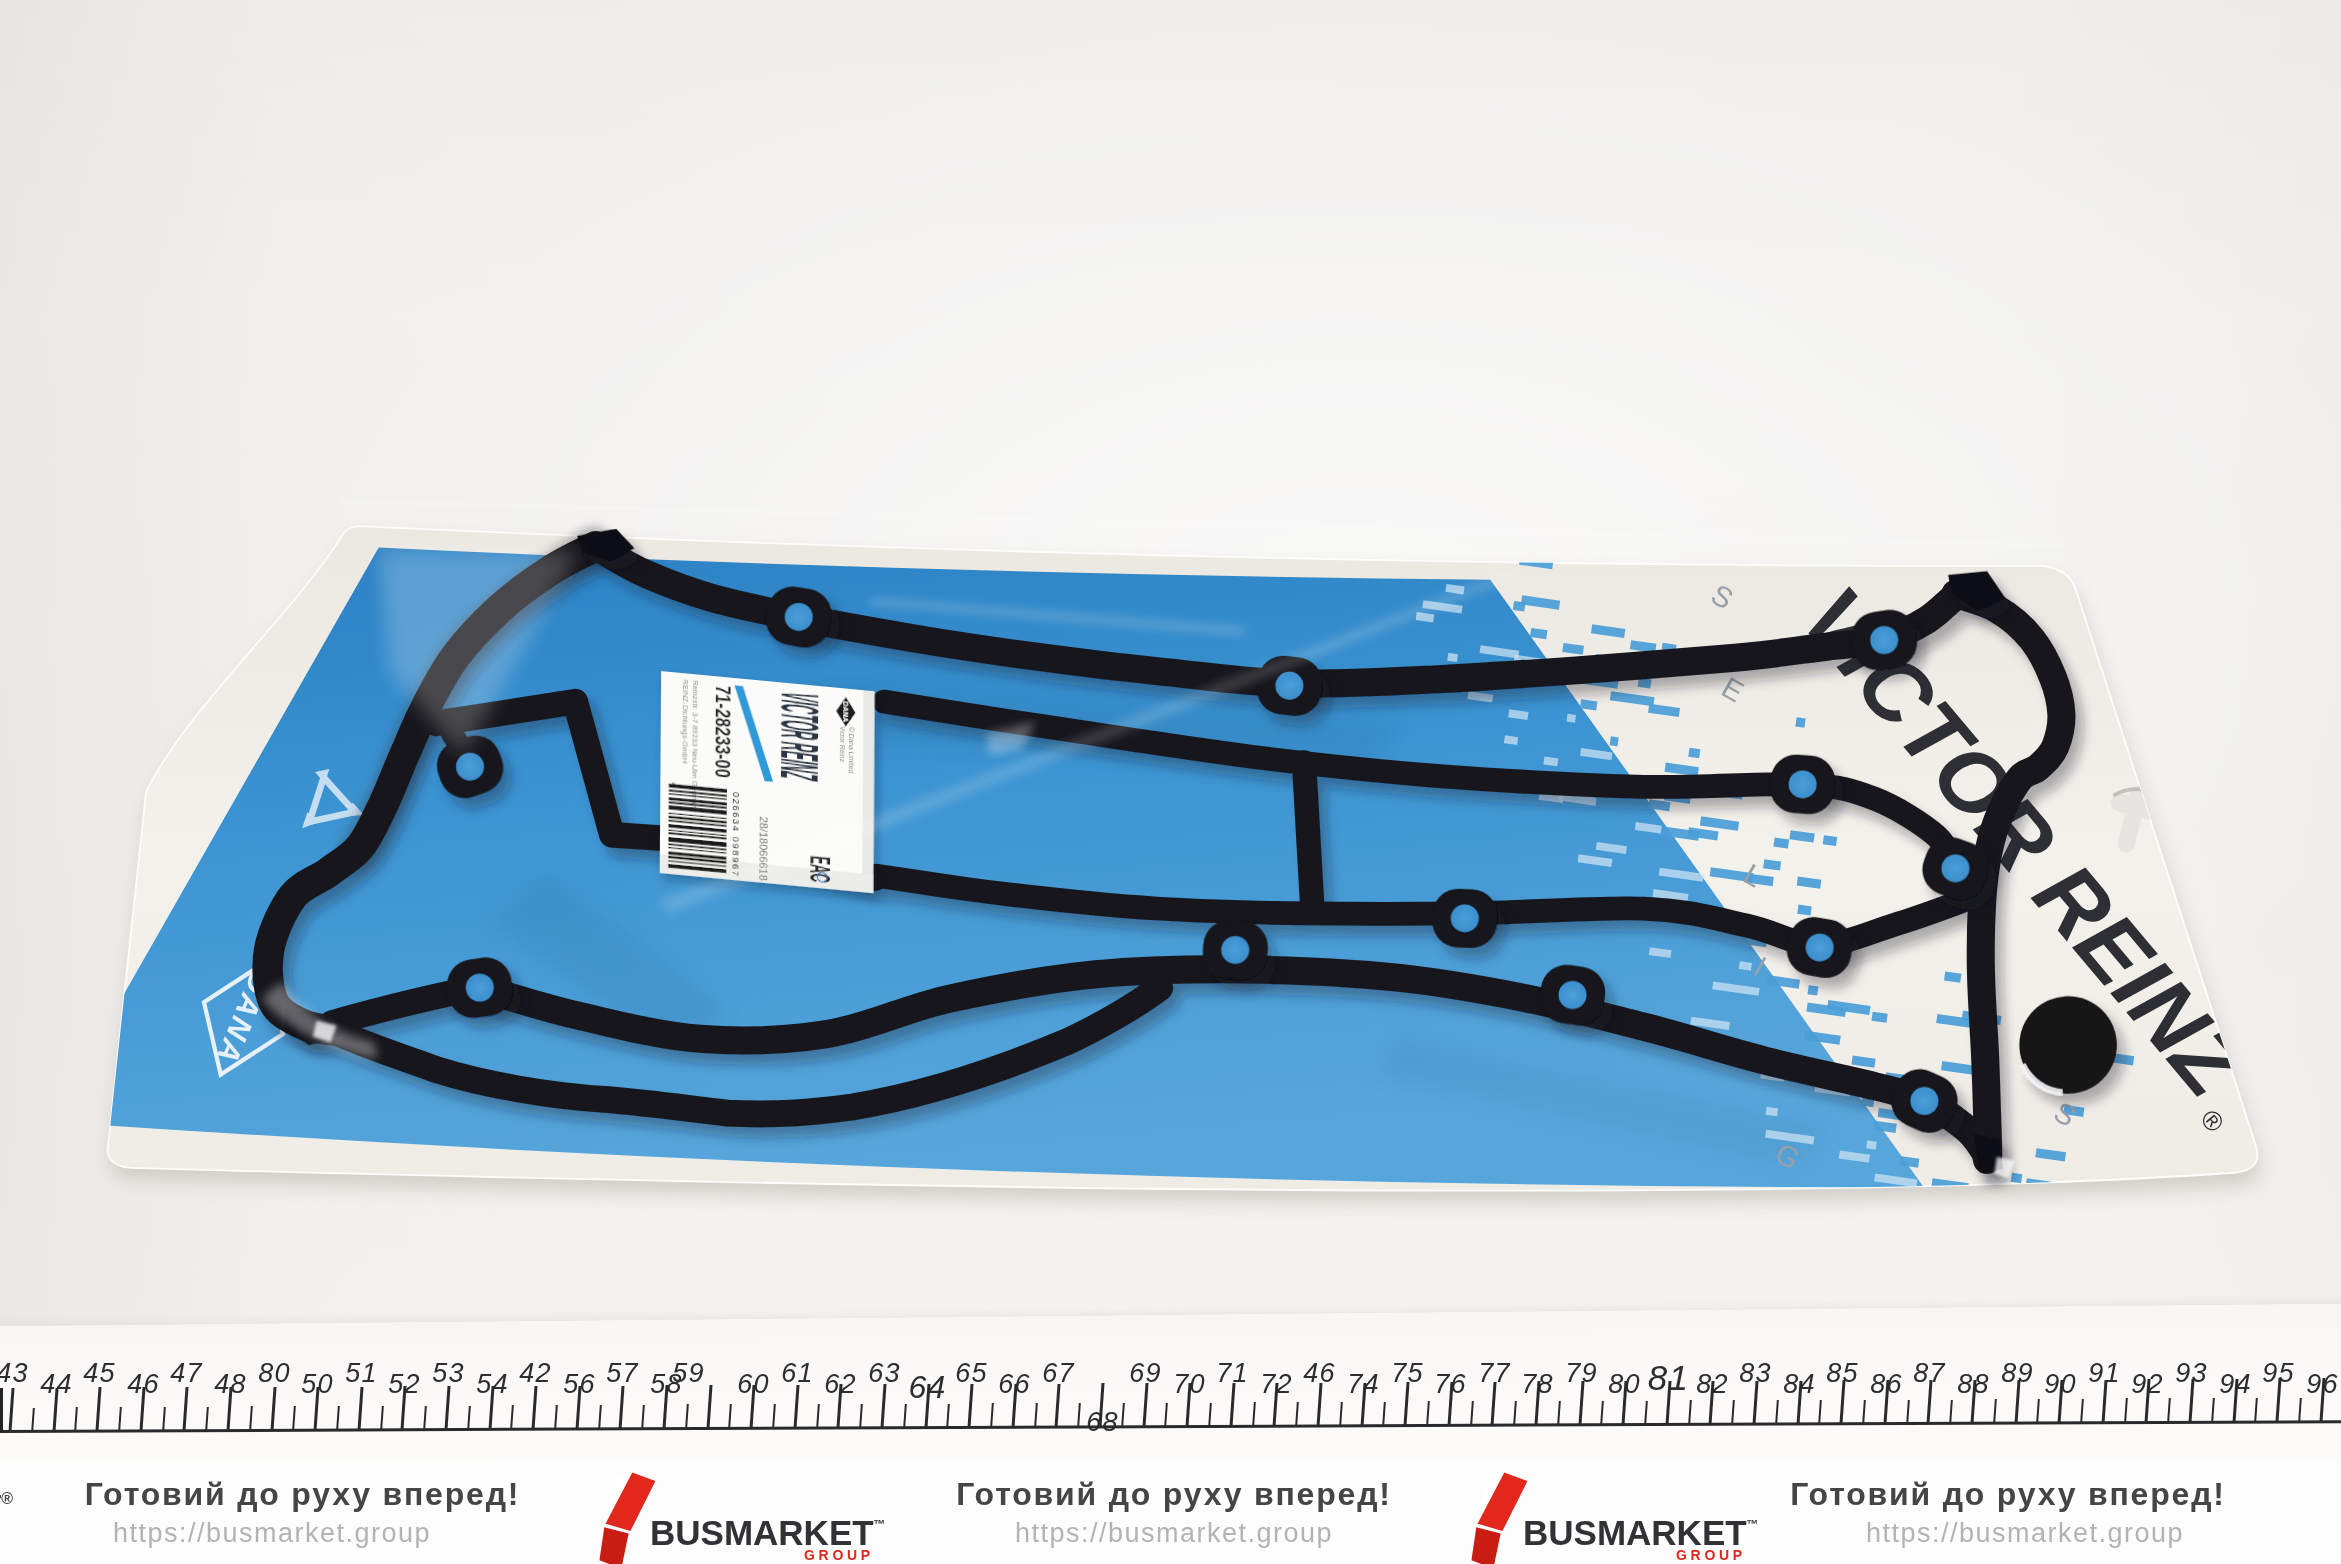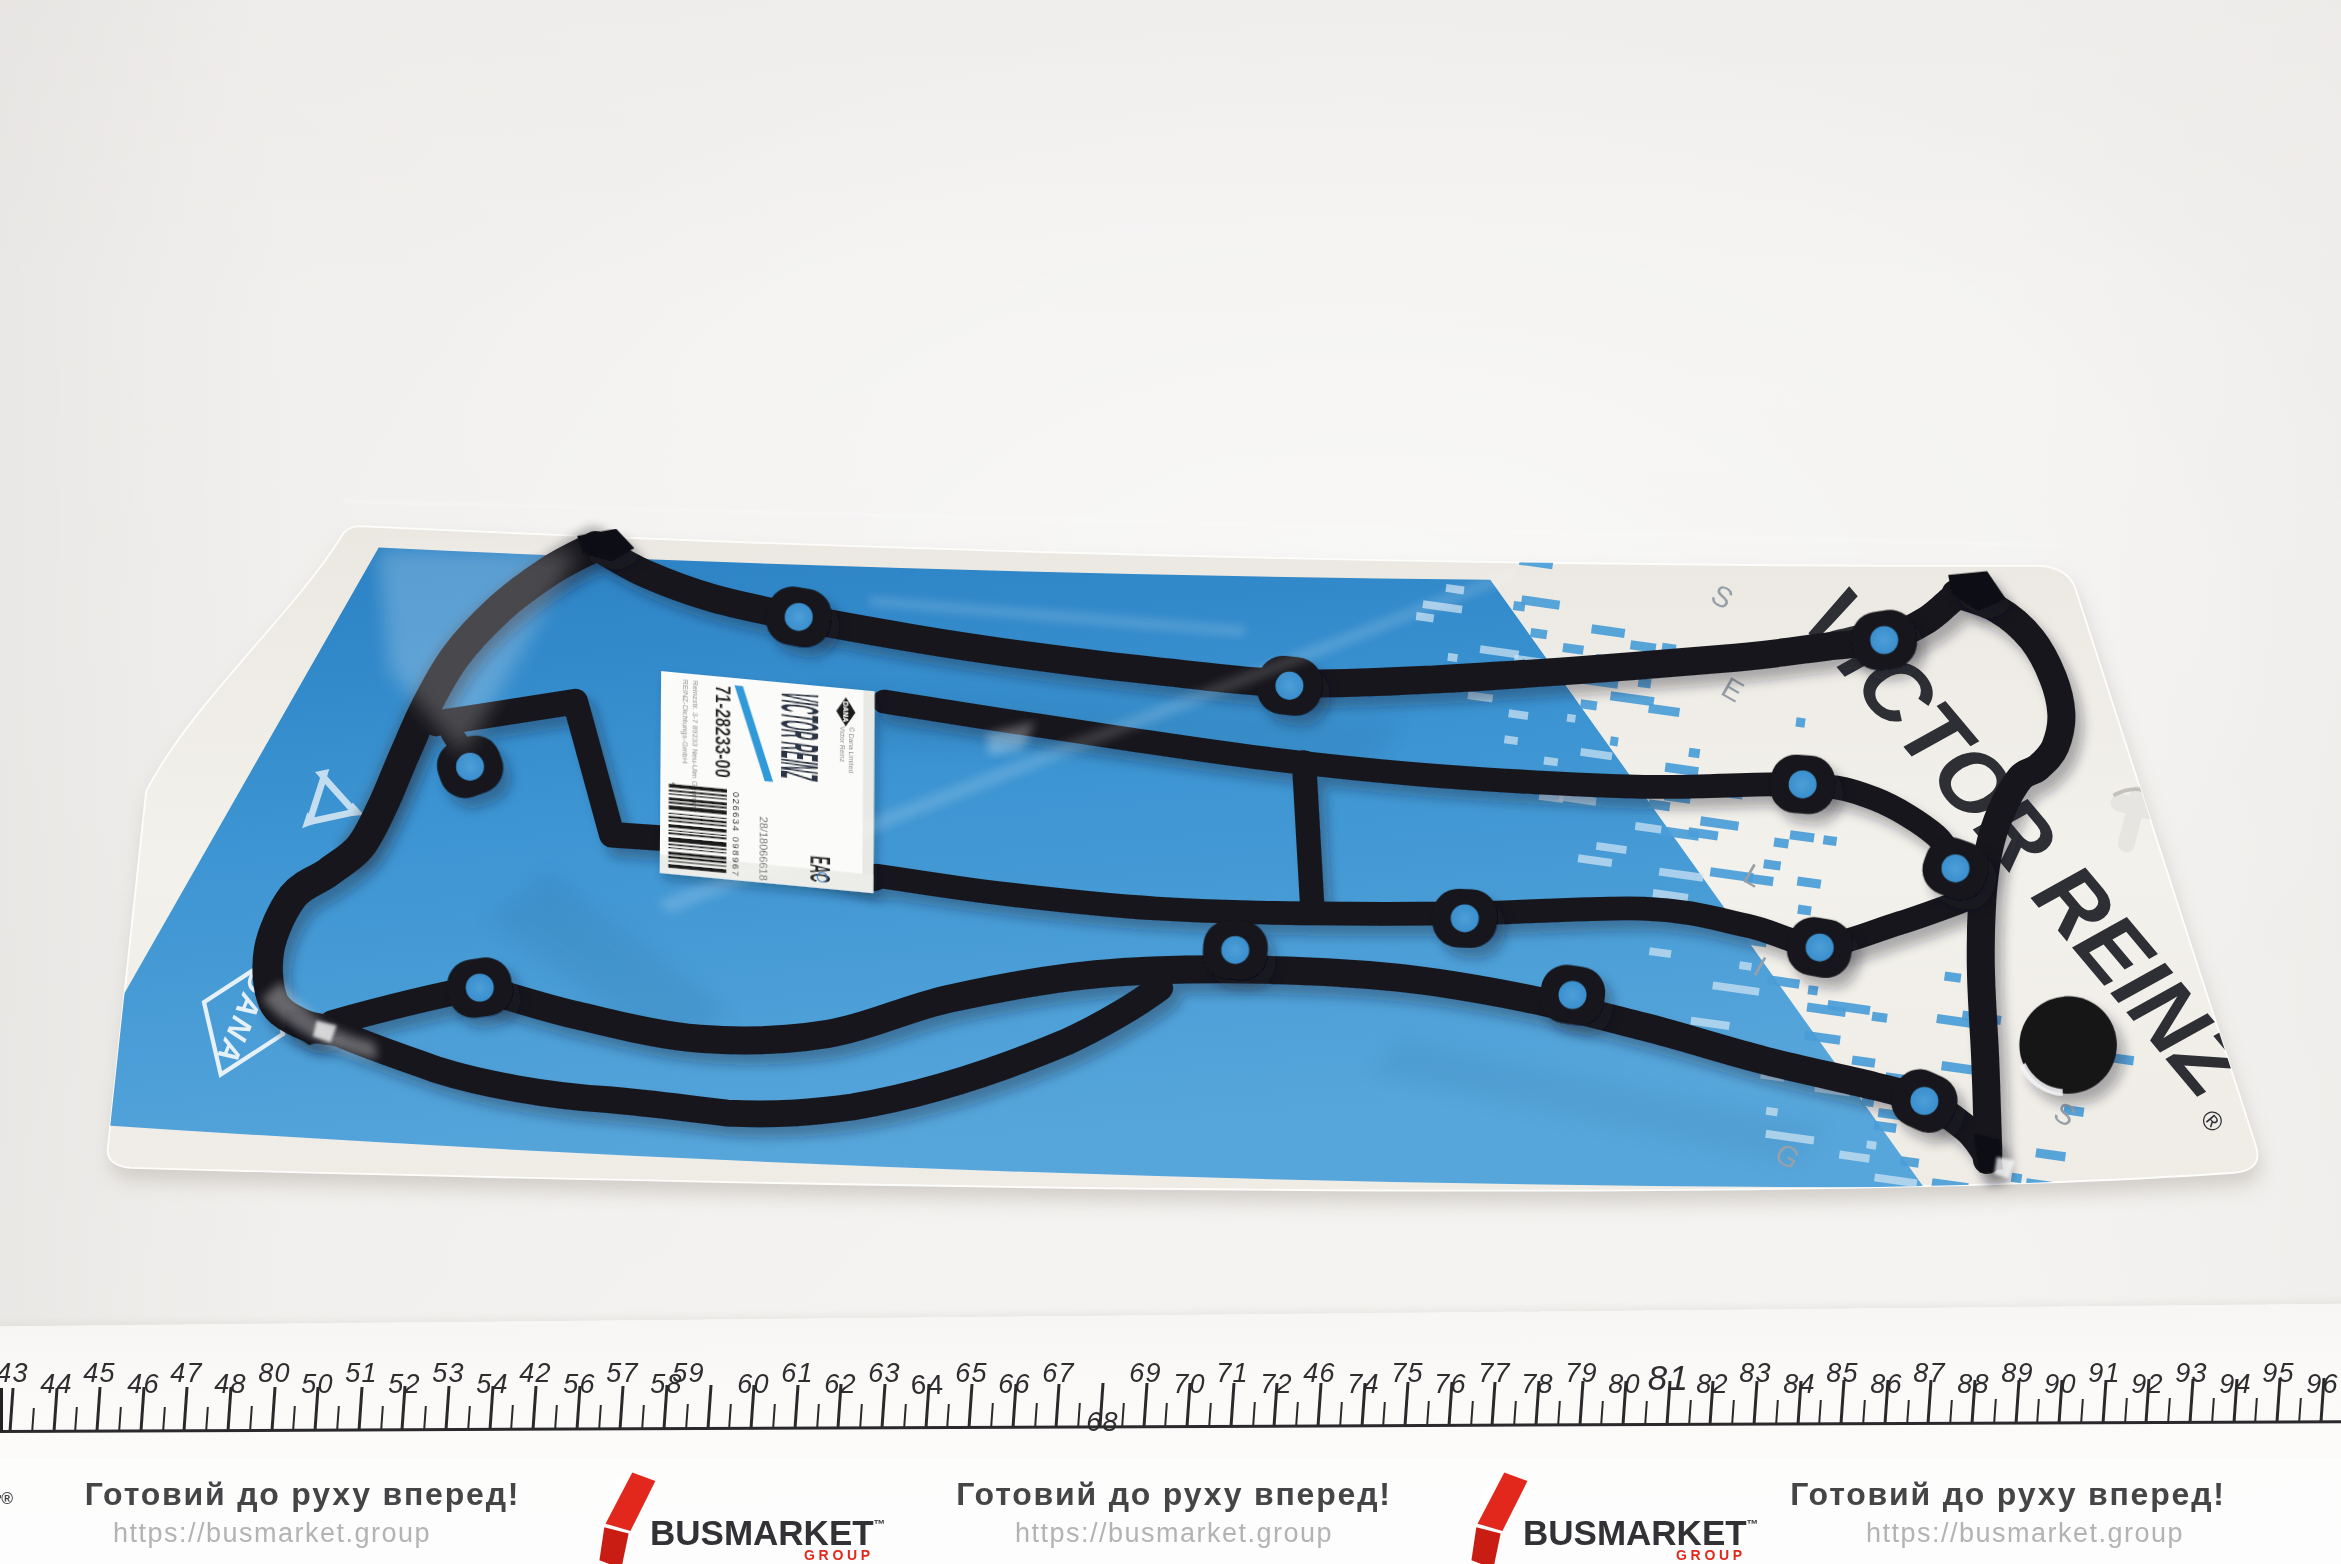--- a/index.html
+++ b/index.html
@@ -376,21 +376,21 @@
 <div style="position:absolute;left:468px;top:1369px;width:49px;text-align:center;font-size:27px;font-style:italic;font-weight:500;color:#2e2e30;letter-spacing:1.2px;">54</div>
 <div style="position:absolute;left:511px;top:1358px;width:49px;text-align:center;font-size:27px;font-style:italic;font-weight:500;color:#2e2e30;letter-spacing:1.2px;">42</div>
 <div style="position:absolute;left:555px;top:1369px;width:49px;text-align:center;font-size:27px;font-style:italic;font-weight:500;color:#2e2e30;letter-spacing:1.2px;">56</div>
 <div style="position:absolute;left:598px;top:1358px;width:49px;text-align:center;font-size:27px;font-style:italic;font-weight:500;color:#2e2e30;letter-spacing:1.2px;">57</div>
 <div style="position:absolute;left:642px;top:1369px;width:49px;text-align:center;font-size:27px;font-style:italic;font-weight:500;color:#2e2e30;letter-spacing:1.2px;">58</div>
 <div style="position:absolute;left:664px;top:1358px;width:49px;text-align:center;font-size:27px;font-style:italic;font-weight:500;color:#2e2e30;letter-spacing:1.2px;">59</div>
 <div style="position:absolute;left:729px;top:1369px;width:49px;text-align:center;font-size:27px;font-style:italic;font-weight:500;color:#2e2e30;letter-spacing:1.2px;">60</div>
 <div style="position:absolute;left:773px;top:1358px;width:49px;text-align:center;font-size:27px;font-style:italic;font-weight:500;color:#2e2e30;letter-spacing:1.2px;">61</div>
 <div style="position:absolute;left:816px;top:1369px;width:49px;text-align:center;font-size:27px;font-style:italic;font-weight:500;color:#2e2e30;letter-spacing:1.2px;">62</div>
 <div style="position:absolute;left:860px;top:1358px;width:49px;text-align:center;font-size:27px;font-style:italic;font-weight:500;color:#2e2e30;letter-spacing:1.2px;">63</div>
-<div style="position:absolute;left:903px;top:1369px;width:49px;text-align:center;font-size:28px;font-weight:500;color:#2e2e30;letter-spacing:1.2px;">64</div>
+<div style="position:absolute;left:903px;top:1369px;width:49px;text-align:center;font-size:32px;font-style:italic;font-weight:500;color:#2e2e30;letter-spacing:1.2px;">64</div>
 <div style="position:absolute;left:947px;top:1358px;width:49px;text-align:center;font-size:27px;font-style:italic;font-weight:500;color:#2e2e30;letter-spacing:1.2px;">65</div>
 <div style="position:absolute;left:990px;top:1369px;width:49px;text-align:center;font-size:27px;font-style:italic;font-weight:500;color:#2e2e30;letter-spacing:1.2px;">66</div>
 <div style="position:absolute;left:1034px;top:1358px;width:49px;text-align:center;font-size:27px;font-style:italic;font-weight:500;color:#2e2e30;letter-spacing:1.2px;">67</div>
 <div style="position:absolute;left:1078px;top:1369px;width:49px;text-align:center;font-size:27px;font-style:italic;font-weight:500;color:#2e2e30;letter-spacing:1.2px;margin-top:38px;">68</div>
 <div style="position:absolute;left:1121px;top:1358px;width:49px;text-align:center;font-size:27px;font-style:italic;font-weight:500;color:#2e2e30;letter-spacing:1.2px;">69</div>
 <div style="position:absolute;left:1165px;top:1369px;width:49px;text-align:center;font-size:27px;font-style:italic;font-weight:500;color:#2e2e30;letter-spacing:1.2px;">70</div>
 <div style="position:absolute;left:1208px;top:1358px;width:49px;text-align:center;font-size:27px;font-style:italic;font-weight:500;color:#2e2e30;letter-spacing:1.2px;">71</div>
 <div style="position:absolute;left:1252px;top:1369px;width:49px;text-align:center;font-size:27px;font-style:italic;font-weight:500;color:#2e2e30;letter-spacing:1.2px;">72</div>
 <div style="position:absolute;left:1295px;top:1358px;width:49px;text-align:center;font-size:27px;font-style:italic;font-weight:500;color:#2e2e30;letter-spacing:1.2px;">46</div>
 <div style="position:absolute;left:1339px;top:1369px;width:49px;text-align:center;font-size:27px;font-style:italic;font-weight:500;color:#2e2e30;letter-spacing:1.2px;">74</div>

